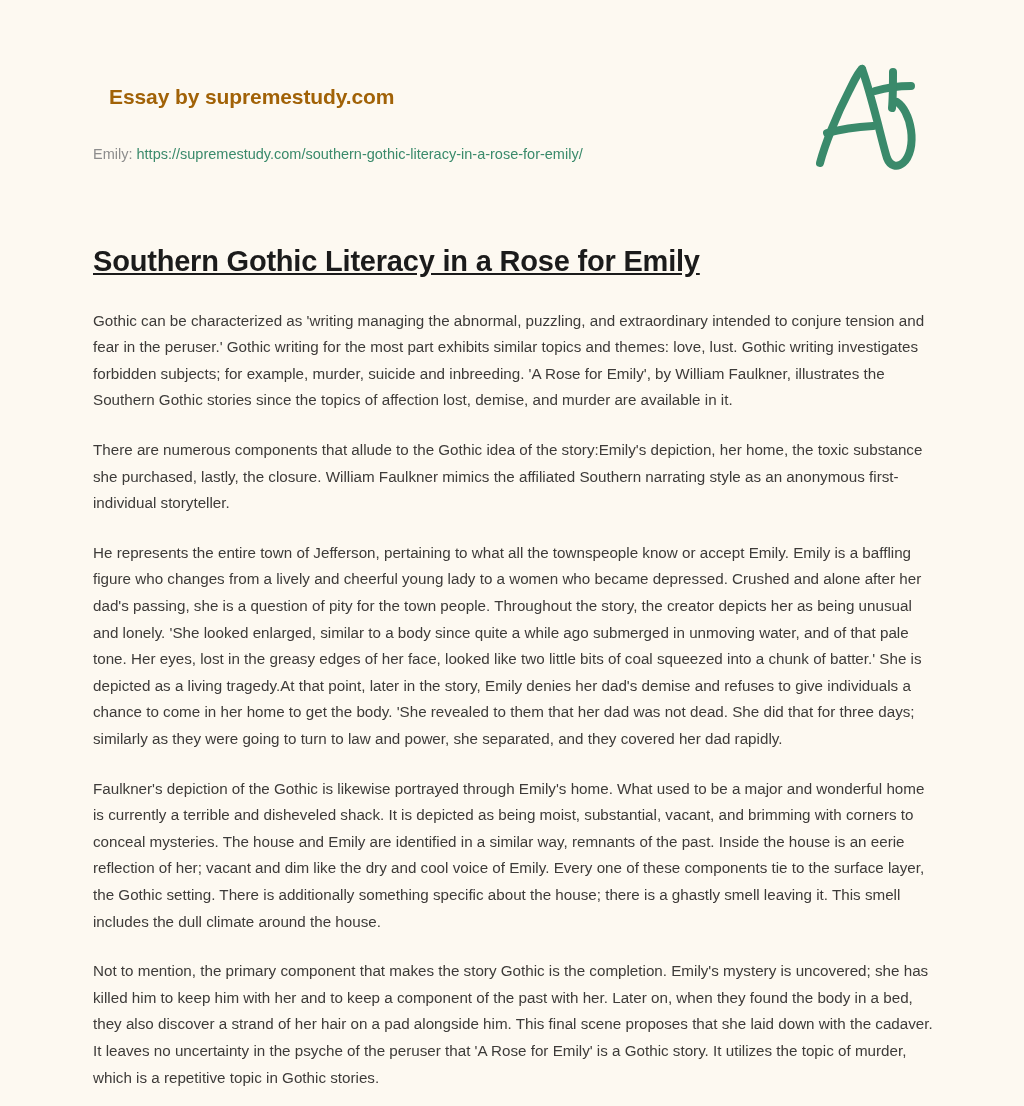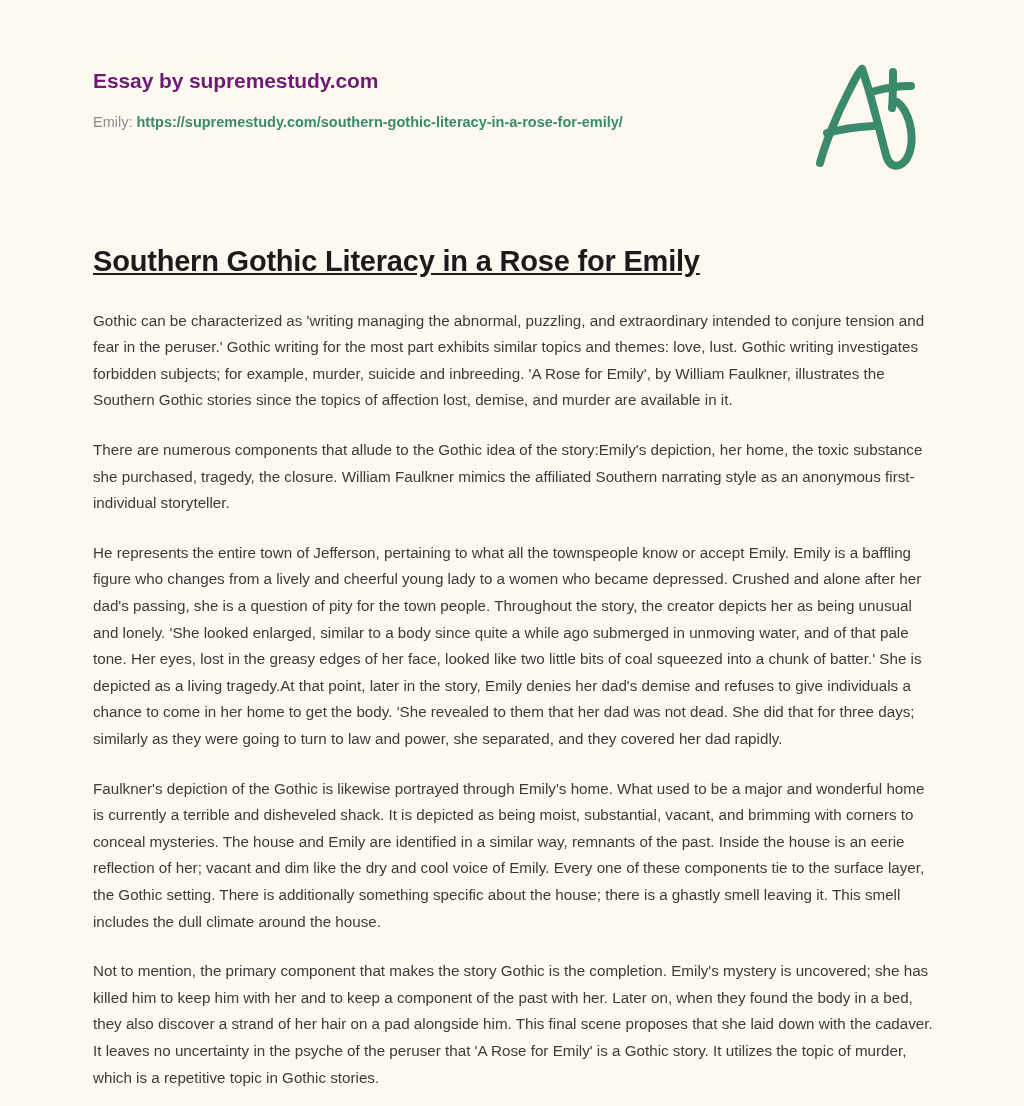--- a/index.html
+++ b/index.html
@@ -33,45 +33,44 @@
   }
 
   .brand-block {
     position: absolute;
     left: 93px;
     top: 68px;
     width: 700px;
   }
 
   .brand-title {
-    margin: 0;
+    margin: 16px;
     font-size: 21px;
     font-weight: bold;
-    color: #701a75;
+    color: #a16207;
     letter-spacing: -0.1px;
     line-height: 1.25;
   }
 
   .source-line {
     margin: 0;
     padding-top: 19px;
     font-size: 14.5px;
     line-height: 1.3;
     color: #8d8d8d;
     white-space: nowrap;
   }
 
   .source-label {
     color: #8d8d8d;
   }
 
   .source-url {
     color: #3a8a6b;
     text-decoration: none;
-    font-weight: bold;
   }
 
   
   .logo {
     position: absolute;
     left: 805px;
     top: 58px;
     width: 120px;
     height: 118px;
   }
@@ -150,21 +149,21 @@
       </svg>
     </div>
 
   </div>
 
   <div class="article">
     <h1 class="article-title">Southern Gothic Literacy in a Rose for Emily</h1>
 
     <div class="article-body">
       <p>Gothic can be characterized as 'writing managing the abnormal, puzzling, and extraordinary intended to conjure tension and fear in the peruser.' Gothic writing for the most part exhibits similar topics and themes: love, lust. Gothic writing investigates forbidden subjects; for example, murder, suicide and inbreeding. 'A Rose for Emily', by William Faulkner, illustrates the Southern Gothic stories since the topics of affection lost, demise, and murder are available in it.</p>
-      <p>There are numerous components that allude to the Gothic idea of the story:Emily's depiction, her home, the toxic substance she purchased, tragedy, the closure. William Faulkner mimics the affiliated Southern narrating style as an anonymous first-individual storyteller.</p>
+      <p>There are numerous components that allude to the Gothic idea of the story:Emily's depiction, her home, the toxic substance she purchased, lastly, the closure. William Faulkner mimics the affiliated Southern narrating style as an anonymous first-individual storyteller.</p>
       <p>He represents the entire town of Jefferson, pertaining to what all the townspeople know or accept Emily. Emily is a baffling figure who changes from a lively and cheerful young lady to a women who became depressed. Crushed and alone after her dad's passing, she is a question of pity for the town people. Throughout the story, the creator depicts her as being unusual and lonely. 'She looked enlarged, similar to a body since quite a while ago submerged in unmoving water, and of that pale tone. Her eyes, lost in the greasy edges of her face, looked like two little bits of coal squeezed into a chunk of batter.' She is depicted as a living tragedy.At that point, later in the story, Emily denies her dad's demise and refuses to give individuals a chance to come in her home to get the body. 'She revealed to them that her dad was not dead. She did that for three days; similarly as they were going to turn to law and power, she separated, and they covered her dad rapidly.</p>
       <p>Faulkner's depiction of the Gothic is likewise portrayed through Emily's home. What used to be a major and wonderful home is currently a terrible and disheveled shack. It is depicted as being moist, substantial, vacant, and brimming with corners to conceal mysteries. The house and Emily are identified in a similar way, remnants of the past. Inside the house is an eerie reflection of her; vacant and dim like the dry and cool voice of Emily. Every one of these components tie to the surface layer, the Gothic setting. There is additionally something specific about the house; there is a ghastly smell leaving it. This smell includes the dull climate around the house.</p>
       <p>Not to mention, the primary component that makes the story Gothic is the completion. Emily's mystery is uncovered; she has killed him to keep him with her and to keep a component of the past with her. Later on, when they found the body in a bed, they also discover a strand of her hair on a pad alongside him. This final scene proposes that she laid down with the cadaver. It leaves no uncertainty in the psyche of the peruser that 'A Rose for Emily' is a Gothic story. It utilizes the topic of murder, which is a repetitive topic in Gothic stories.</p>
 
     </div>
   </div>
 
 </div>
 
 </body></html>

